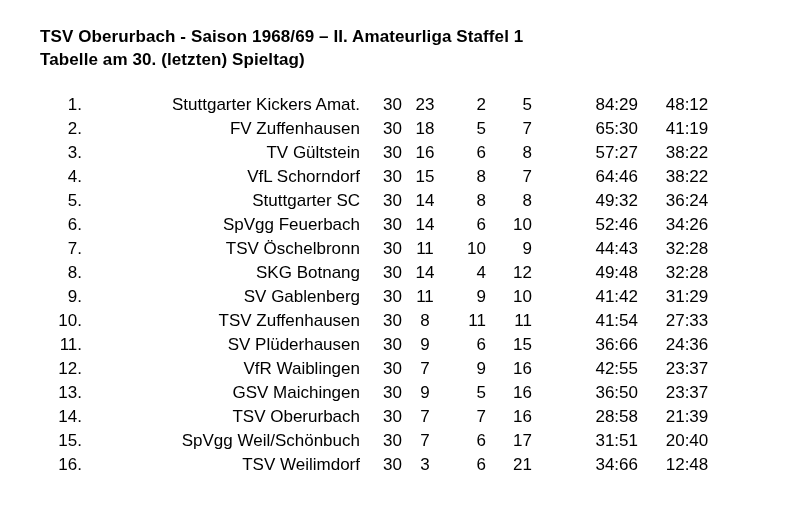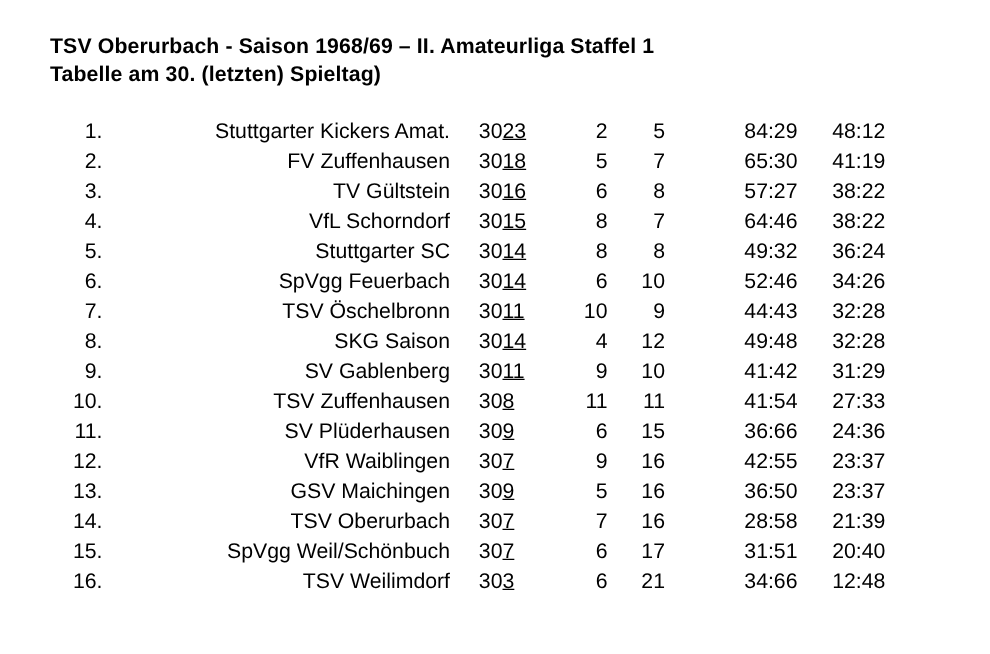--- a/index.html
+++ b/index.html
@@ -51,23 +51,22 @@
   td.c-team {
     text-align: right;
     min-width: 278px;
     padding-right: 10px;
   }
   td.c-played {
     text-align: right;
     width: 42px;
   }
   td.c-won {
-    text-align: left;
+    text-align: center;
     width: 46px;
-    text-decoration: underline;
   }
   td.c-drawn {
     text-align: right;
     width: 38px;
   }
   td.c-lost {
     text-align: right;
     width: 46px;
   }
   td.c-goals {
@@ -156,21 +155,21 @@
           <td class="c-team">TSV Öschelbronn</td>
           <td class="c-played">30</td>
           <td class="c-won">11</td>
           <td class="c-drawn">10</td>
           <td class="c-lost">9</td>
           <td class="c-goals">44:43</td>
           <td class="c-points">32:28</td>
         </tr>
         <tr>
           <td class="c-rank">8.</td>
-          <td class="c-team">SKG Saison</td>
+          <td class="c-team">SKG Botnang</td>
           <td class="c-played">30</td>
           <td class="c-won">14</td>
           <td class="c-drawn">4</td>
           <td class="c-lost">12</td>
           <td class="c-goals">49:48</td>
           <td class="c-points">32:28</td>
         </tr>
         <tr>
           <td class="c-rank">9.</td>
           <td class="c-team">SV Gablenberg</td>

